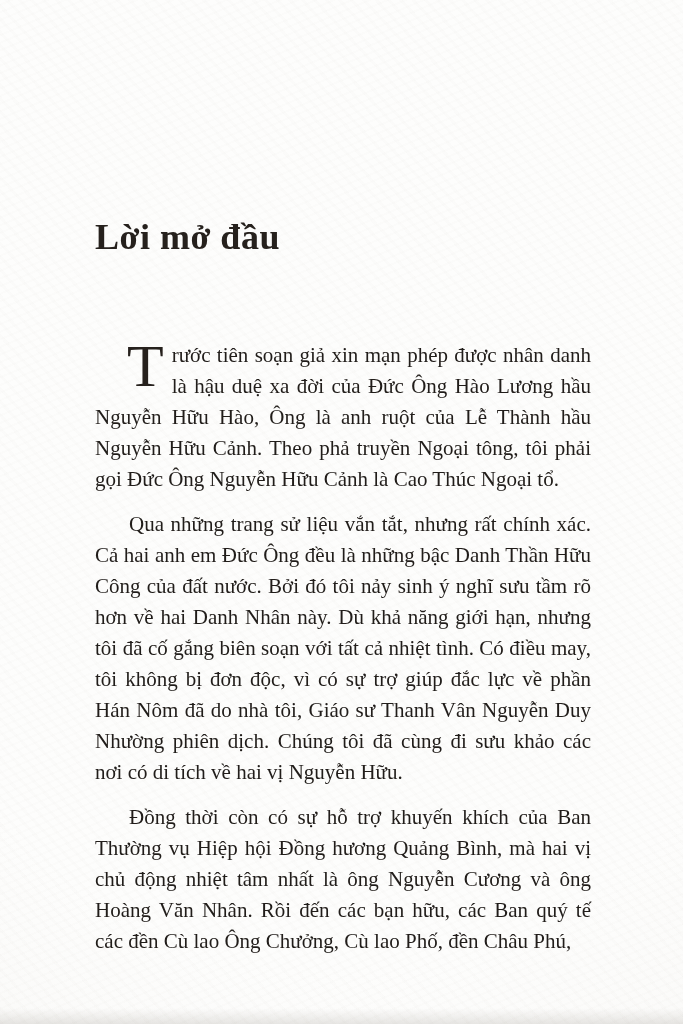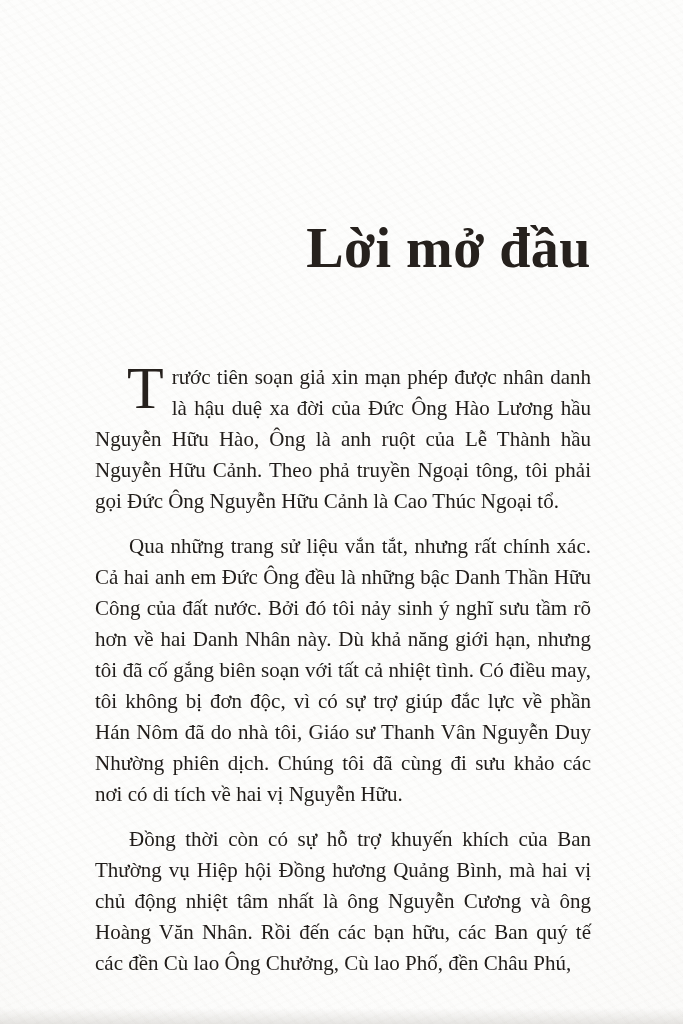--- a/index.html
+++ b/index.html
@@ -29,24 +29,24 @@
     pointer-events: none;
   }
   .content {
     position: absolute;
     left: 95px;
     top: 218px;
     width: 496px;
   }
   .title {
     margin: 0 0 82px 0;
-    font-size: 56px;
+    font-size: 36px;
     font-weight: 600;
     line-height: 1.1;
-    text-align: right;
+    text-align: left;
     letter-spacing: 0.5px;
     color: #26211d;
   }
   .para {
     margin: 0 0 14px 0;
     font-size: 21px;
     line-height: 31px;
     text-align: justify;
     text-justify: inter-word;
   }

